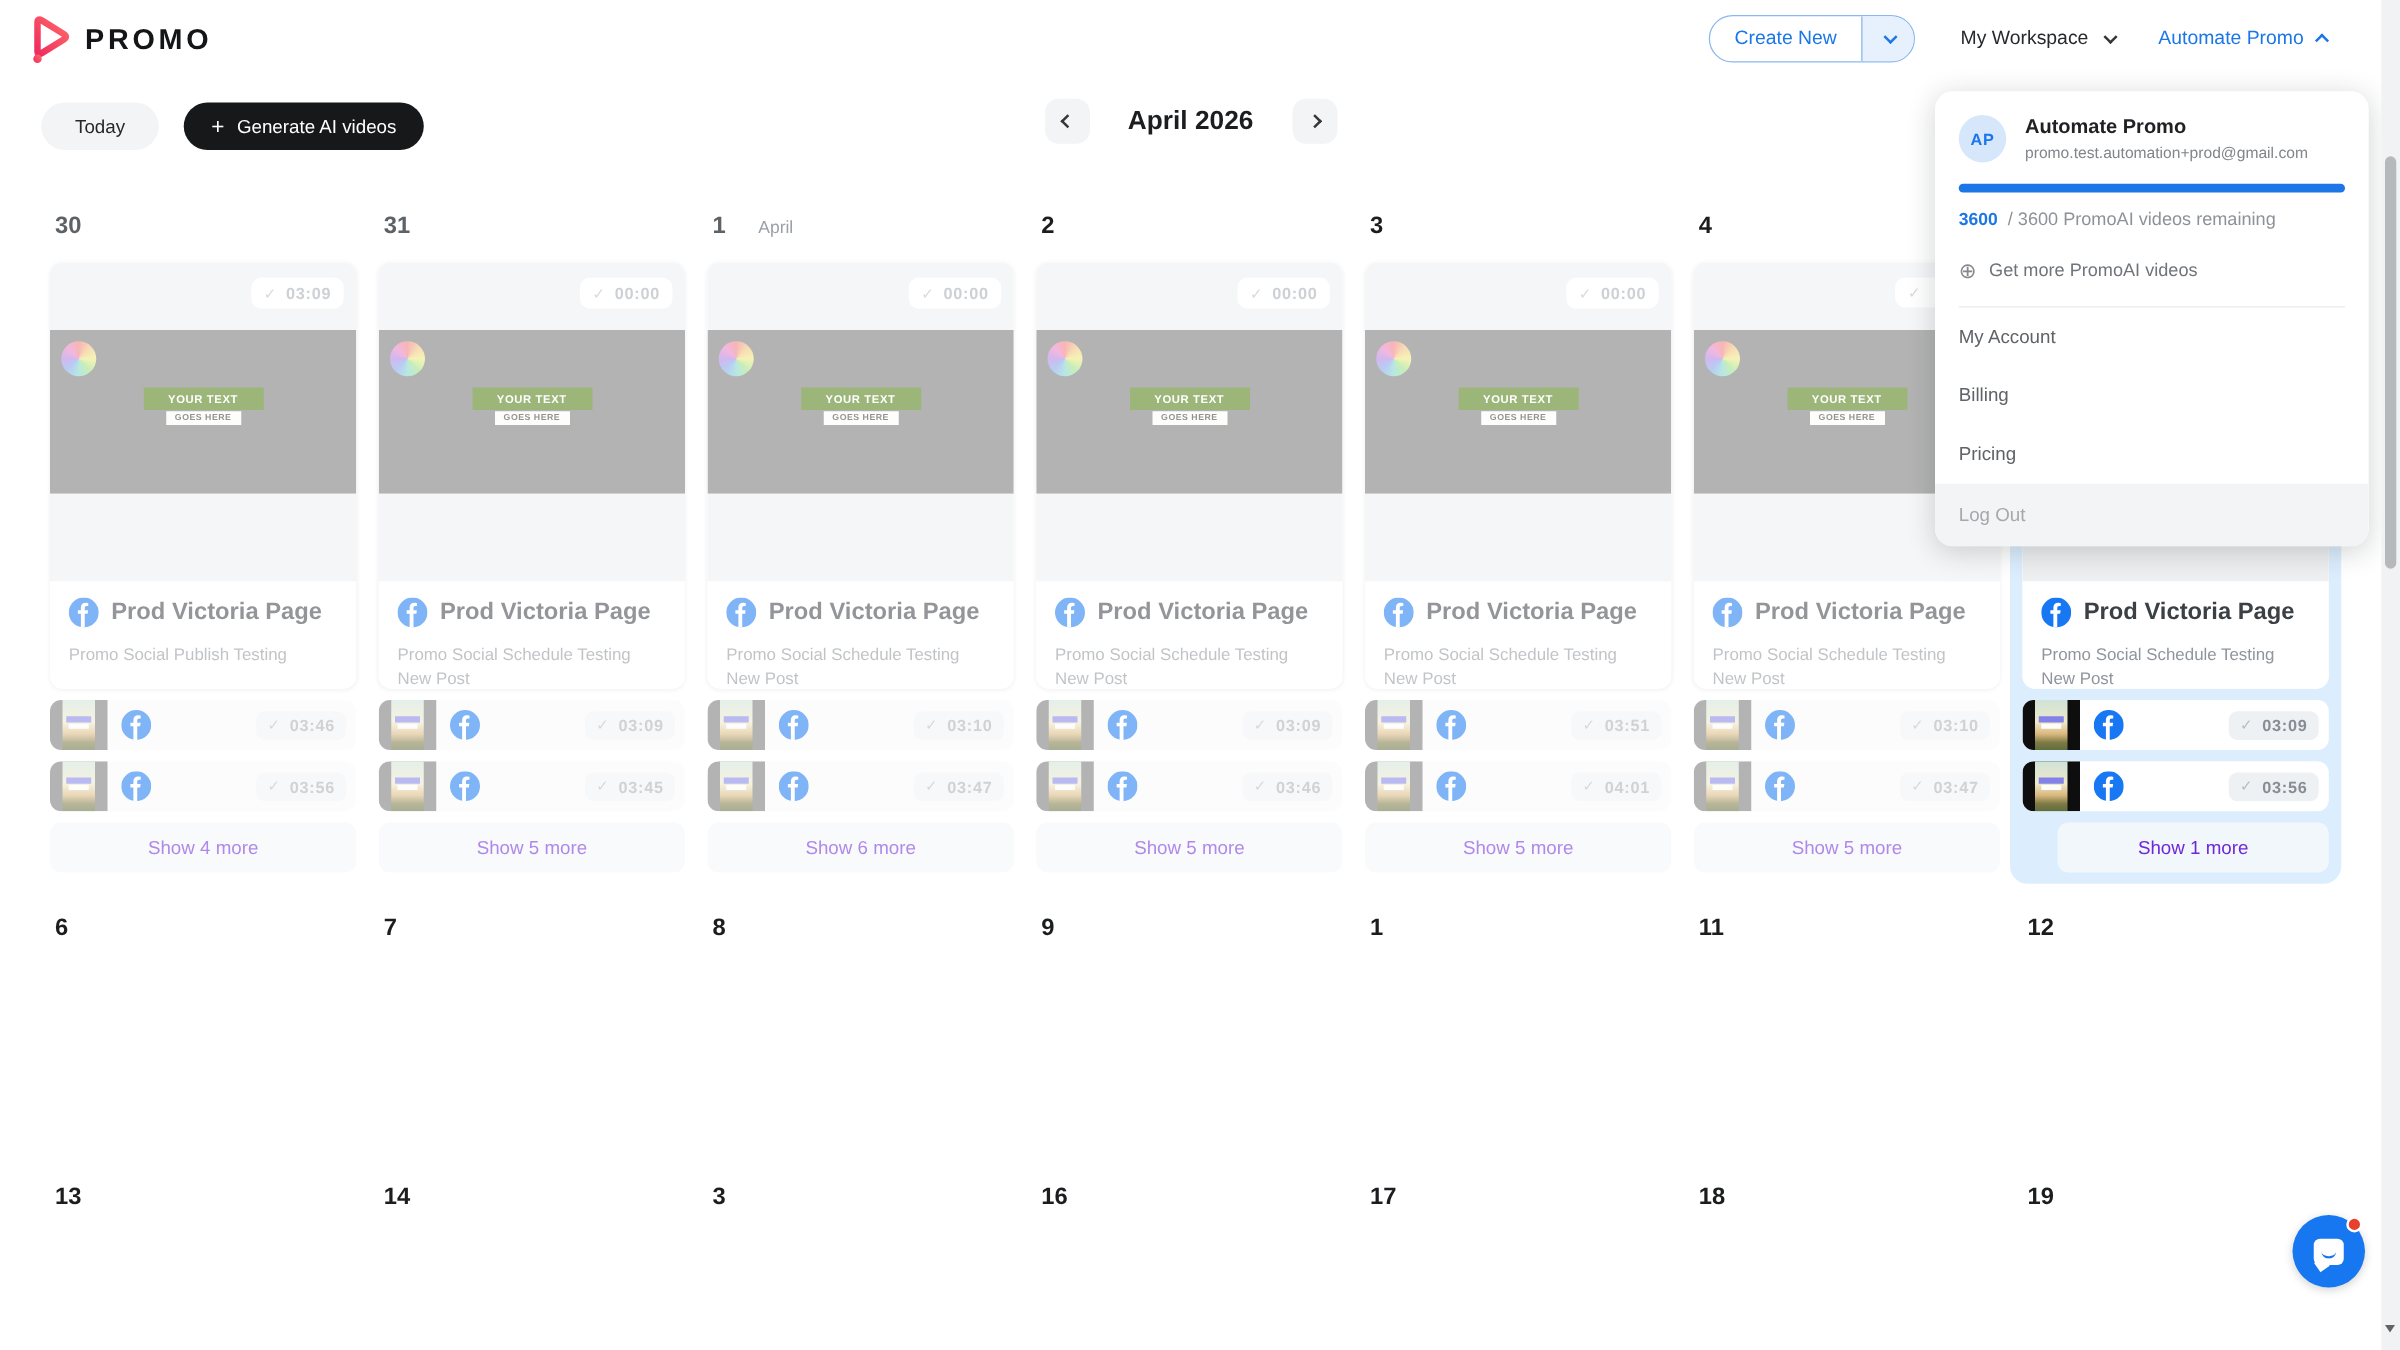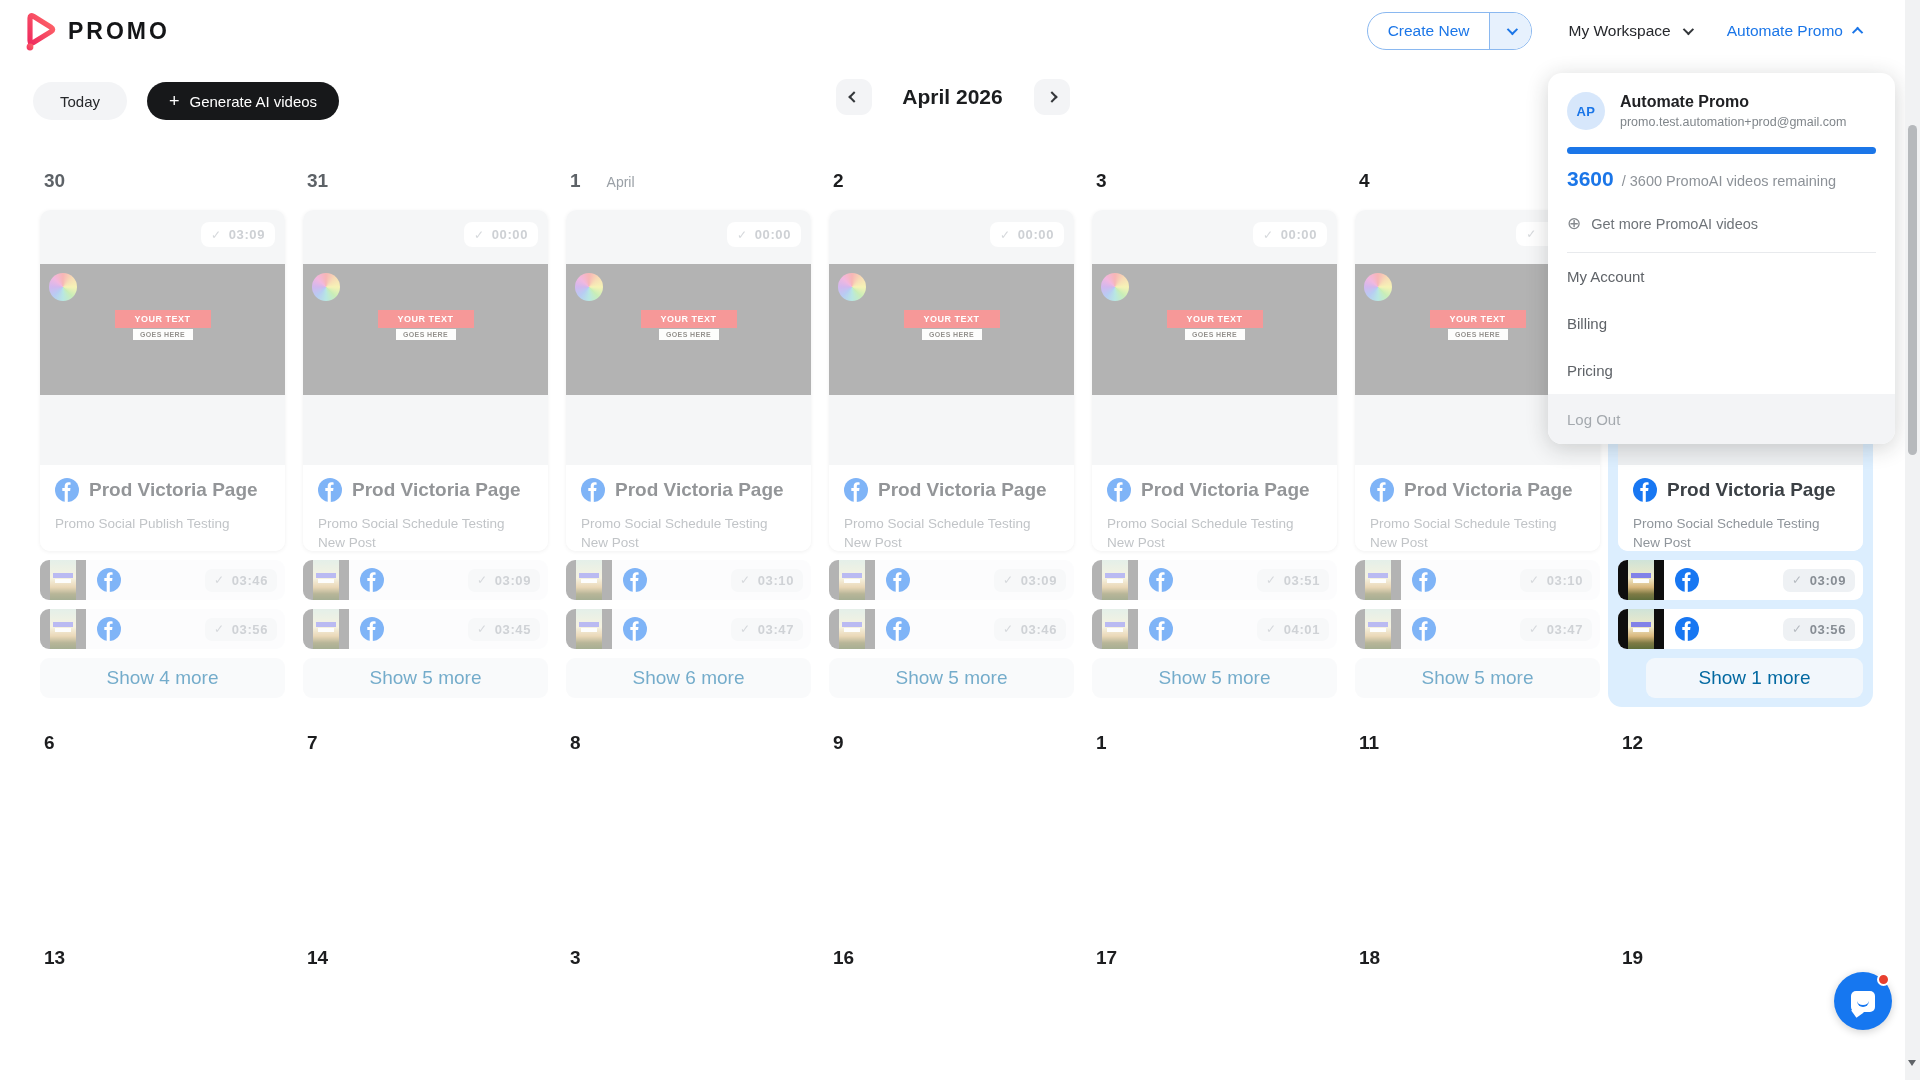--- a/index.html
+++ b/index.html
@@ -78,21 +78,21 @@
   .thumb { height:131px; background:#767676; display:flex; justify-content:center; position:relative; }
   .dark-bars .thumb { background:#121212; }
   .thumb-img { width:96px; height:131px; position:relative;
       background:
         radial-gradient(circle at 22% 88%, #d8a93c 0 7px, rgba(0,0,0,0) 8px),
         radial-gradient(circle at 55% 80%, #e0b câ€¦45 0 5px, rgba(0,0,0,0) 6px),
         linear-gradient(180deg,#c6e0d6 0%, #e3efdc 26%, #f4ecc9 48%, #ecd3a2 62%, #b9995d 74%, #7e7a45 84%, #5f6e3c 100%); }
   .pinwheel { position:absolute; left:9px; top:9px; width:28px; height:28px; border-radius:50%;
               background:conic-gradient(#f87b7b,#f8c57b,#f6f07b,#9fe67f,#7fd9d2,#7fa6f0,#b07fe8,#ef7fc9,#f87b7b);
               opacity:.95; }
-  .ribbon1 { margin:46px auto 0; width:96px; text-align:center; background:#ef4444; color:#fff;
+  .ribbon1 { margin:46px auto 0; width:96px; text-align:center; background:#4d7c0f; color:#fff;
              font-size:9px; font-weight:700; letter-spacing:.5px; padding:4px 0; }
   .ribbon2 { margin:1px auto 0; width:60px; text-align:center; background:#fdfdfb; color:#3f3a33;
              font-size:7px; font-weight:700; letter-spacing:.4px; padding:2px 0; }
 
   .meta { height:86px; padding:13px 15px; background:#fff; }
   .page-row { display:flex; align-items:center; gap:10px; }
   .fb-svg { width:24px; height:24px; display:block; }
   .fb-sm .fb-svg { width:24px; height:24px; }
   .page-name { font-size:19px; font-weight:600; color:#3b4045; }
   .desc { margin-top:13px; font-size:13.5px; color:#8f959b; line-height:1.4; }
@@ -106,42 +106,42 @@
       background:linear-gradient(180deg,#cfe3d8 0%, #efe9c8 45%, #d9b87e 68%, #7e7a45 85%, #5f6e3c 100%); }
   .mini-img .r1 { display:block; height:5px; background:#8282e8; margin:13px 3px 0; }
   .mini-img .r2 { display:block; height:4px; background:#fdfdfb; margin:1px 5px 0; }
   .fb-sm { margin-left:11px; display:flex; }
   .mini-badge { margin-left:auto; margin-right:8px; background:#f1f3f5; border-radius:7px;
                 padding:4px 9px; font-size:13px; font-weight:700; color:#a9aeb5;
                 letter-spacing:.6px; display:flex; align-items:center; gap:7px; }
 
   .show-more { height:40px; border-radius:9px; background:#f5f6f8; margin-top:9px;
                display:flex; align-items:center; justify-content:center;
-               color:#0369a1; font-size:19px; font-weight:500; cursor:pointer; }
+               color:#6d28d9; font-size:15px; font-weight:500; cursor:pointer; }
 
   
   .stack-wrap.hl { margin:-9px -10px; padding:9px 10px; background:#dceefe; border-radius:14px; }
   .stack-wrap.hl .main-card { box-shadow:none; }
   .stack-wrap.hl .mini-row { background:#fff; }
   .stack-wrap.hl .mini-badge { background:#eef1f4; color:#878d94; }
   .stack-wrap.hl .show-more { background:#f2f7fc;margin-left:28px; }
 
   
   .dropdown { position:absolute; top:73px; left:1548px; width:347px; border-radius:14px;
               background:#fff; box-shadow:0 4px 22px rgba(32,33,36,.20); z-index:50;
               overflow:hidden; padding-top:19px; }
   .dd-user { display:flex; align-items:flex-start; gap:15px; padding:0 19px; }
   .avatar { width:38px; height:38px; border-radius:50%; background:#d7e7fb; color:#1b76e8;
             font-size:13px; font-weight:700; display:flex; align-items:center; justify-content:center;
             letter-spacing:.5px; flex:0 0 38px; }
   .dd-name { font-size:16px; font-weight:600; color:#202124; margin-top:1px; }
   .dd-email { font-size:12.5px; color:#80868b; margin-top:4px; }
   .dd-bar { margin:17px 19px 0; height:7px; border-radius:4px; background:#1b76e8; }
   .dd-remaining { margin:13px 19px 0; font-size:14.5px; color:#8d9298; }
-  .dd-remaining b { color:#1b76e8; font-size:21px; font-weight:700; margin-right:4px; }
+  .dd-remaining b { color:#1b76e8; font-size:14px; font-weight:700; margin-right:4px; }
   .dd-getmore { margin:24px 19px 0; display:flex; align-items:center; gap:10px;
                 color:#6f7479; font-size:14.5px; cursor:pointer; }
   .plus-circle { font-size:17px; color:#85898e; line-height:1; }
   .dd-divider { height:1px; background:#e8eaed; margin:20px 19px 0; }
   .dd-item { height:47px; display:flex; align-items:center; padding:0 19px; font-size:15px;
              color:#5f6368; cursor:pointer; }
   .dd-item:first-of-type { margin-top:6px; }
   .dd-item.muted { background:#f3f4f6; color:#a4a9ae; height:50px; }
 
   

